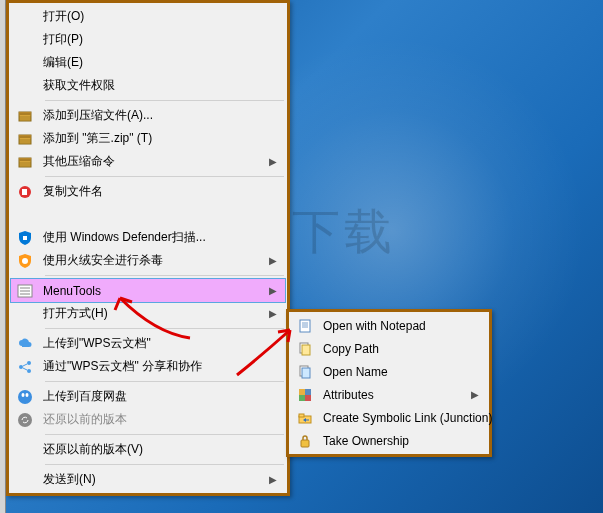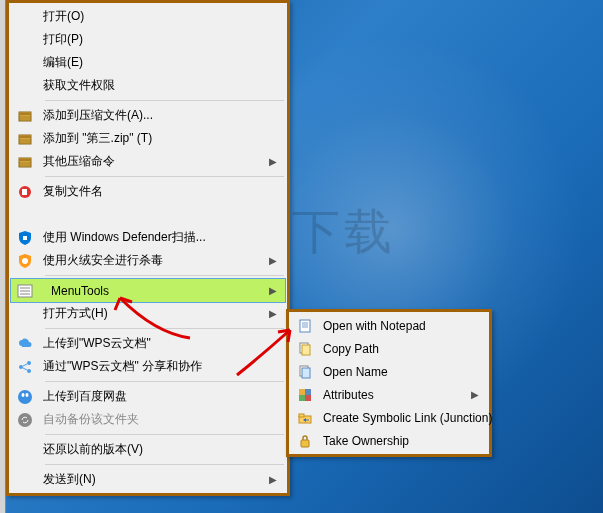--- a/index.html
+++ b/index.html
@@ -45,21 +45,21 @@
     .menu-main { left: 6px; top: 0; width: 284px; }
     .menu-sub { left: 286px; top: 277px; width: 206px; margin-top: 32px; }
     .menu-item {
       display: flex;
       align-items: center;
       height: 23px;
       padding: 0 6px 0 4px;
       cursor: default;
       position: relative;
     }
-    .menu-item.highlight { background: #bef264; outline: 1px solid #5aa7e0; gap: 8px; }
+    .menu-item.highlight { background: #f0abfc; outline: 1px solid #5aa7e0; }
     .menu-item.disabled { color: #888; }
     .menu-icon {
       width: 20px;
       height: 20px;
       display: flex;
       align-items: center;
       justify-content: center;
       margin-right: 8px;
       flex-shrink: 0;
     }
@@ -215,21 +215,21 @@
       </span>
       <span class="menu-label">上传到百度网盘</span>
     </div>
     <div class="menu-item disabled">
       <span class="menu-icon">
         <svg class="ic" viewBox="0 0 16 16">
           <circle cx="8" cy="8" r="7" fill="#888"></circle>
           <path d="M5 8a3 3 0 015-2M11 8a3 3 0 01-5 2" stroke="#fff" fill="none"></path>
         </svg>
       </span>
-      <span class="menu-label">自动备份该文件夹</span>
+      <span class="menu-label">还原以前的版本</span>
     </div>
     <div class="menu-sep"></div>
     <div class="menu-item">
       <span class="menu-icon"></span>
       <span class="menu-label">还原以前的版本(V)</span>
     </div>
     <div class="menu-sep"></div>
     <div class="menu-item">
       <span class="menu-icon"></span>
       <span class="menu-label">发送到(N)</span>

